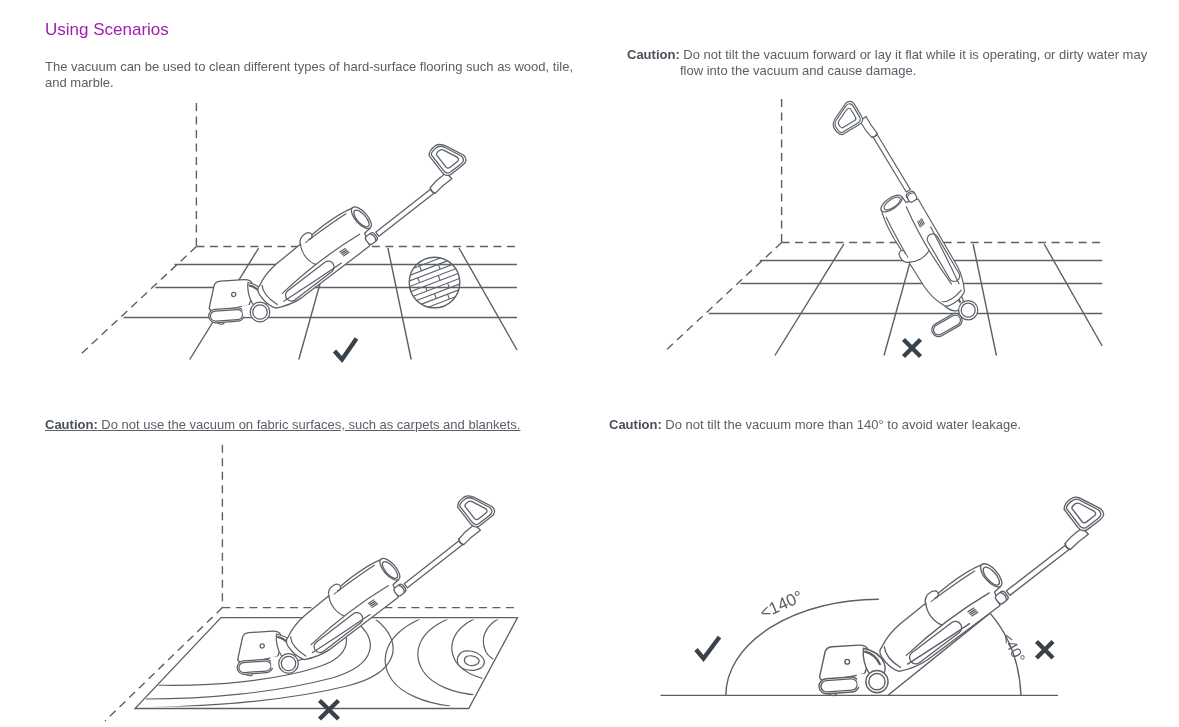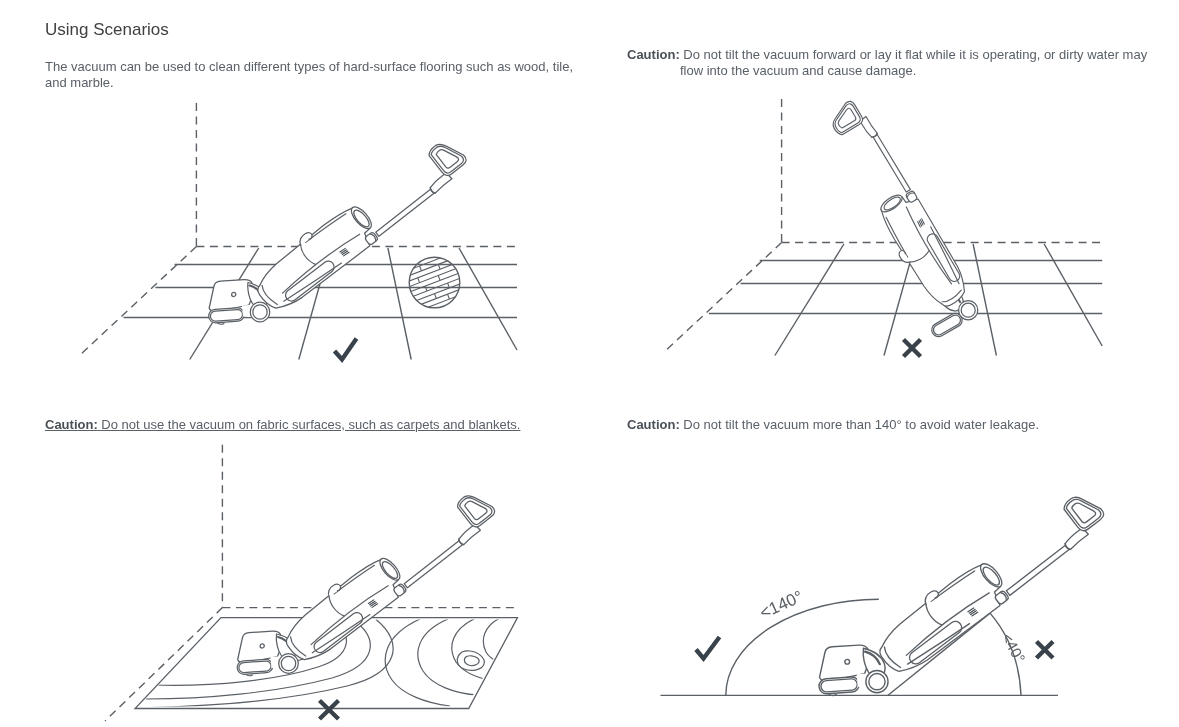--- a/index.html
+++ b/index.html
@@ -1,29 +1,29 @@
 <!DOCTYPE html>
 <html><head>
 <meta charset="utf-8">
 <style>
   html,body{margin:0;padding:0;}
   body{width:1179px;height:727px;background:#fff;position:relative;overflow:hidden;
        font-family:"Liberation Sans",sans-serif;}
-  .h1{position:absolute;left:45px;top:19px;font-size:17px;line-height:22px;color:#404040;letter-spacing:0px;}
+  .h1{position:absolute;left:45px;top:19px;font-size:17px;line-height:22px;color:#a21caf;letter-spacing:0px;}
   .para{position:absolute;font-size:13px;line-height:15.5px;color:#5a6068;}
   .b{font-weight:bold;color:#4a5058;}
   svg.main{position:absolute;left:0;top:0;}
 </style>
 </head>
 <body>
 <div class="h1">Using Scenarios</div>
 <div class="para" style="left:45px;top:47px;width:532px;margin-top:12px;">The vacuum can be used to clean different types of hard-surface flooring such as wood, tile, and marble.</div>
 <div class="para" style="left:627px;top:47px;width:468px;text-indent:-53px;padding-left:53px;"><span class="b">Caution:</span> Do not tilt the vacuum forward or lay it flat while it is operating, or dirty water may flow into the vacuum and cause damage.</div>
 <div class="para" style="left:45px;top:417px;width:530px;text-decoration:underline;"><span class="b">Caution:</span> Do not use the vacuum on fabric surfaces, such as carpets and blankets.</div>
-<div class="para" style="left:627px;top:417px;width:530px;"><span class="b">Caution:</span> Do not tilt the vacuum more than 140° to avoid water leakage.</div>
+<div class="para" style="left:609px;top:417px;width:530px;"><span class="b">Caution:</span> Do not tilt the vacuum more than 140° to avoid water leakage.</div>
 
 <svg class="main" width="1179" height="727" viewBox="0 0 1179 727">
 <defs>
 
 <g id="floor" fill="none" stroke="#5a6066" stroke-width="1.4">
   <path d="M 0,-143.5 L 0,0" stroke-dasharray="8 5.5"></path>
   <path d="M 0,0 L 320.6,0" stroke-dasharray="8 5.5"></path>
   <path d="M 0,0 L -118,110" stroke-dasharray="8 5.5"></path>
   <path d="M -21.9,18 L 320.6,18"></path>
   <path d="M -41,41 L 320.6,41"></path>

